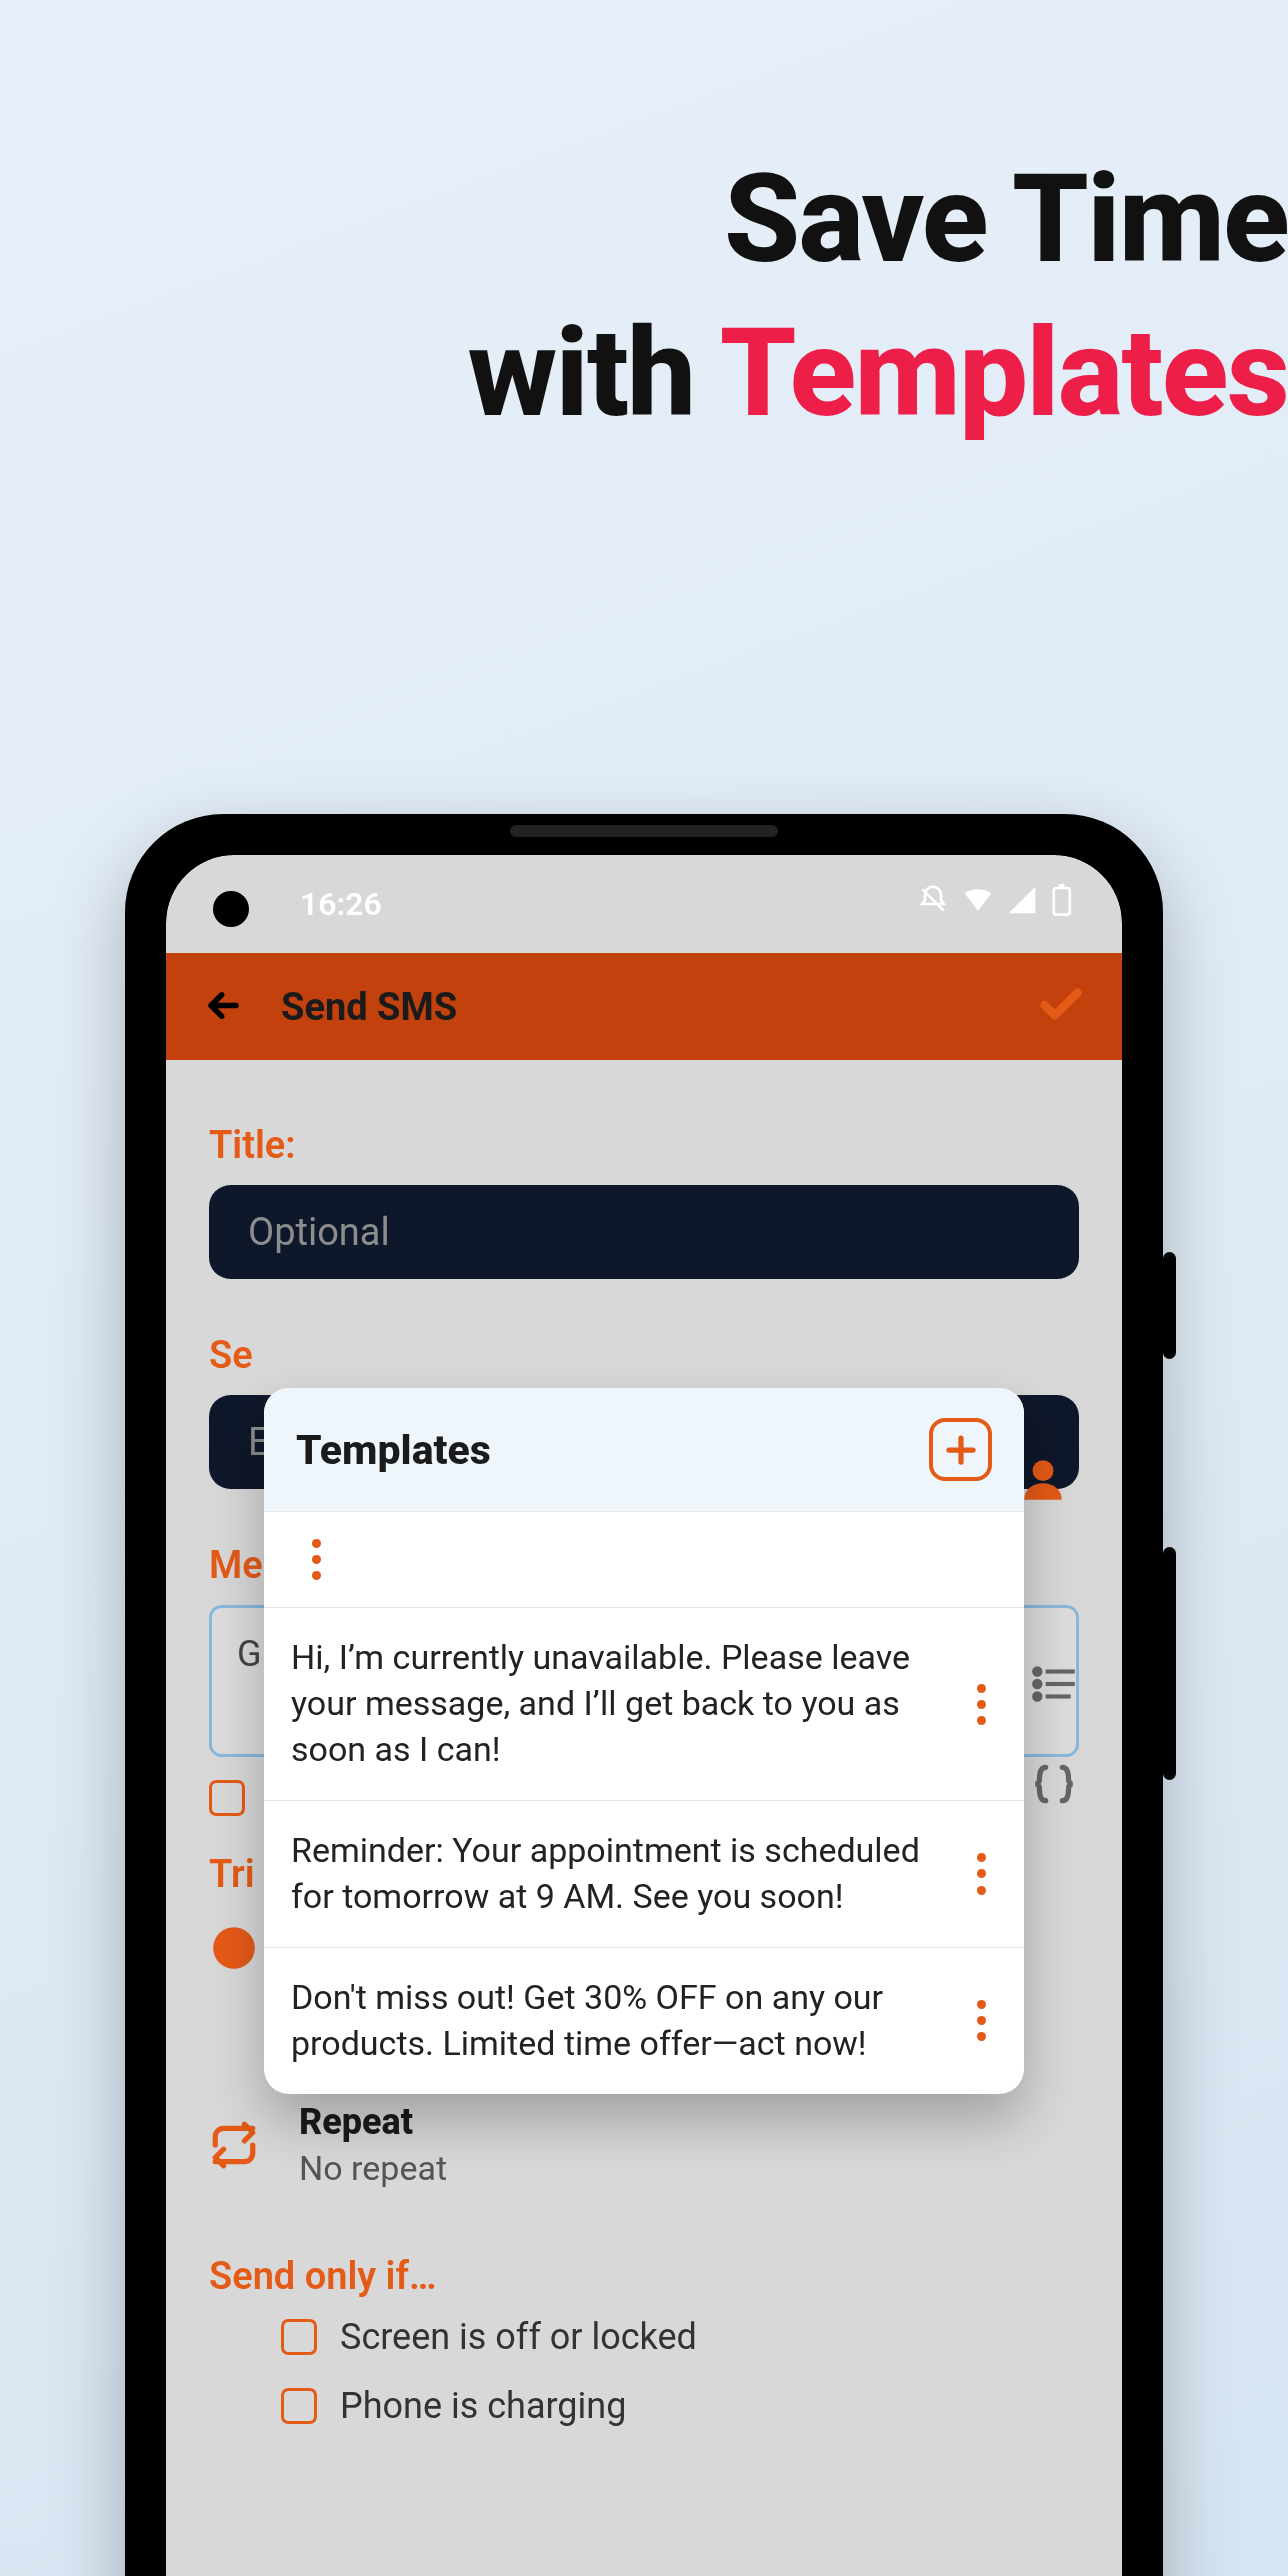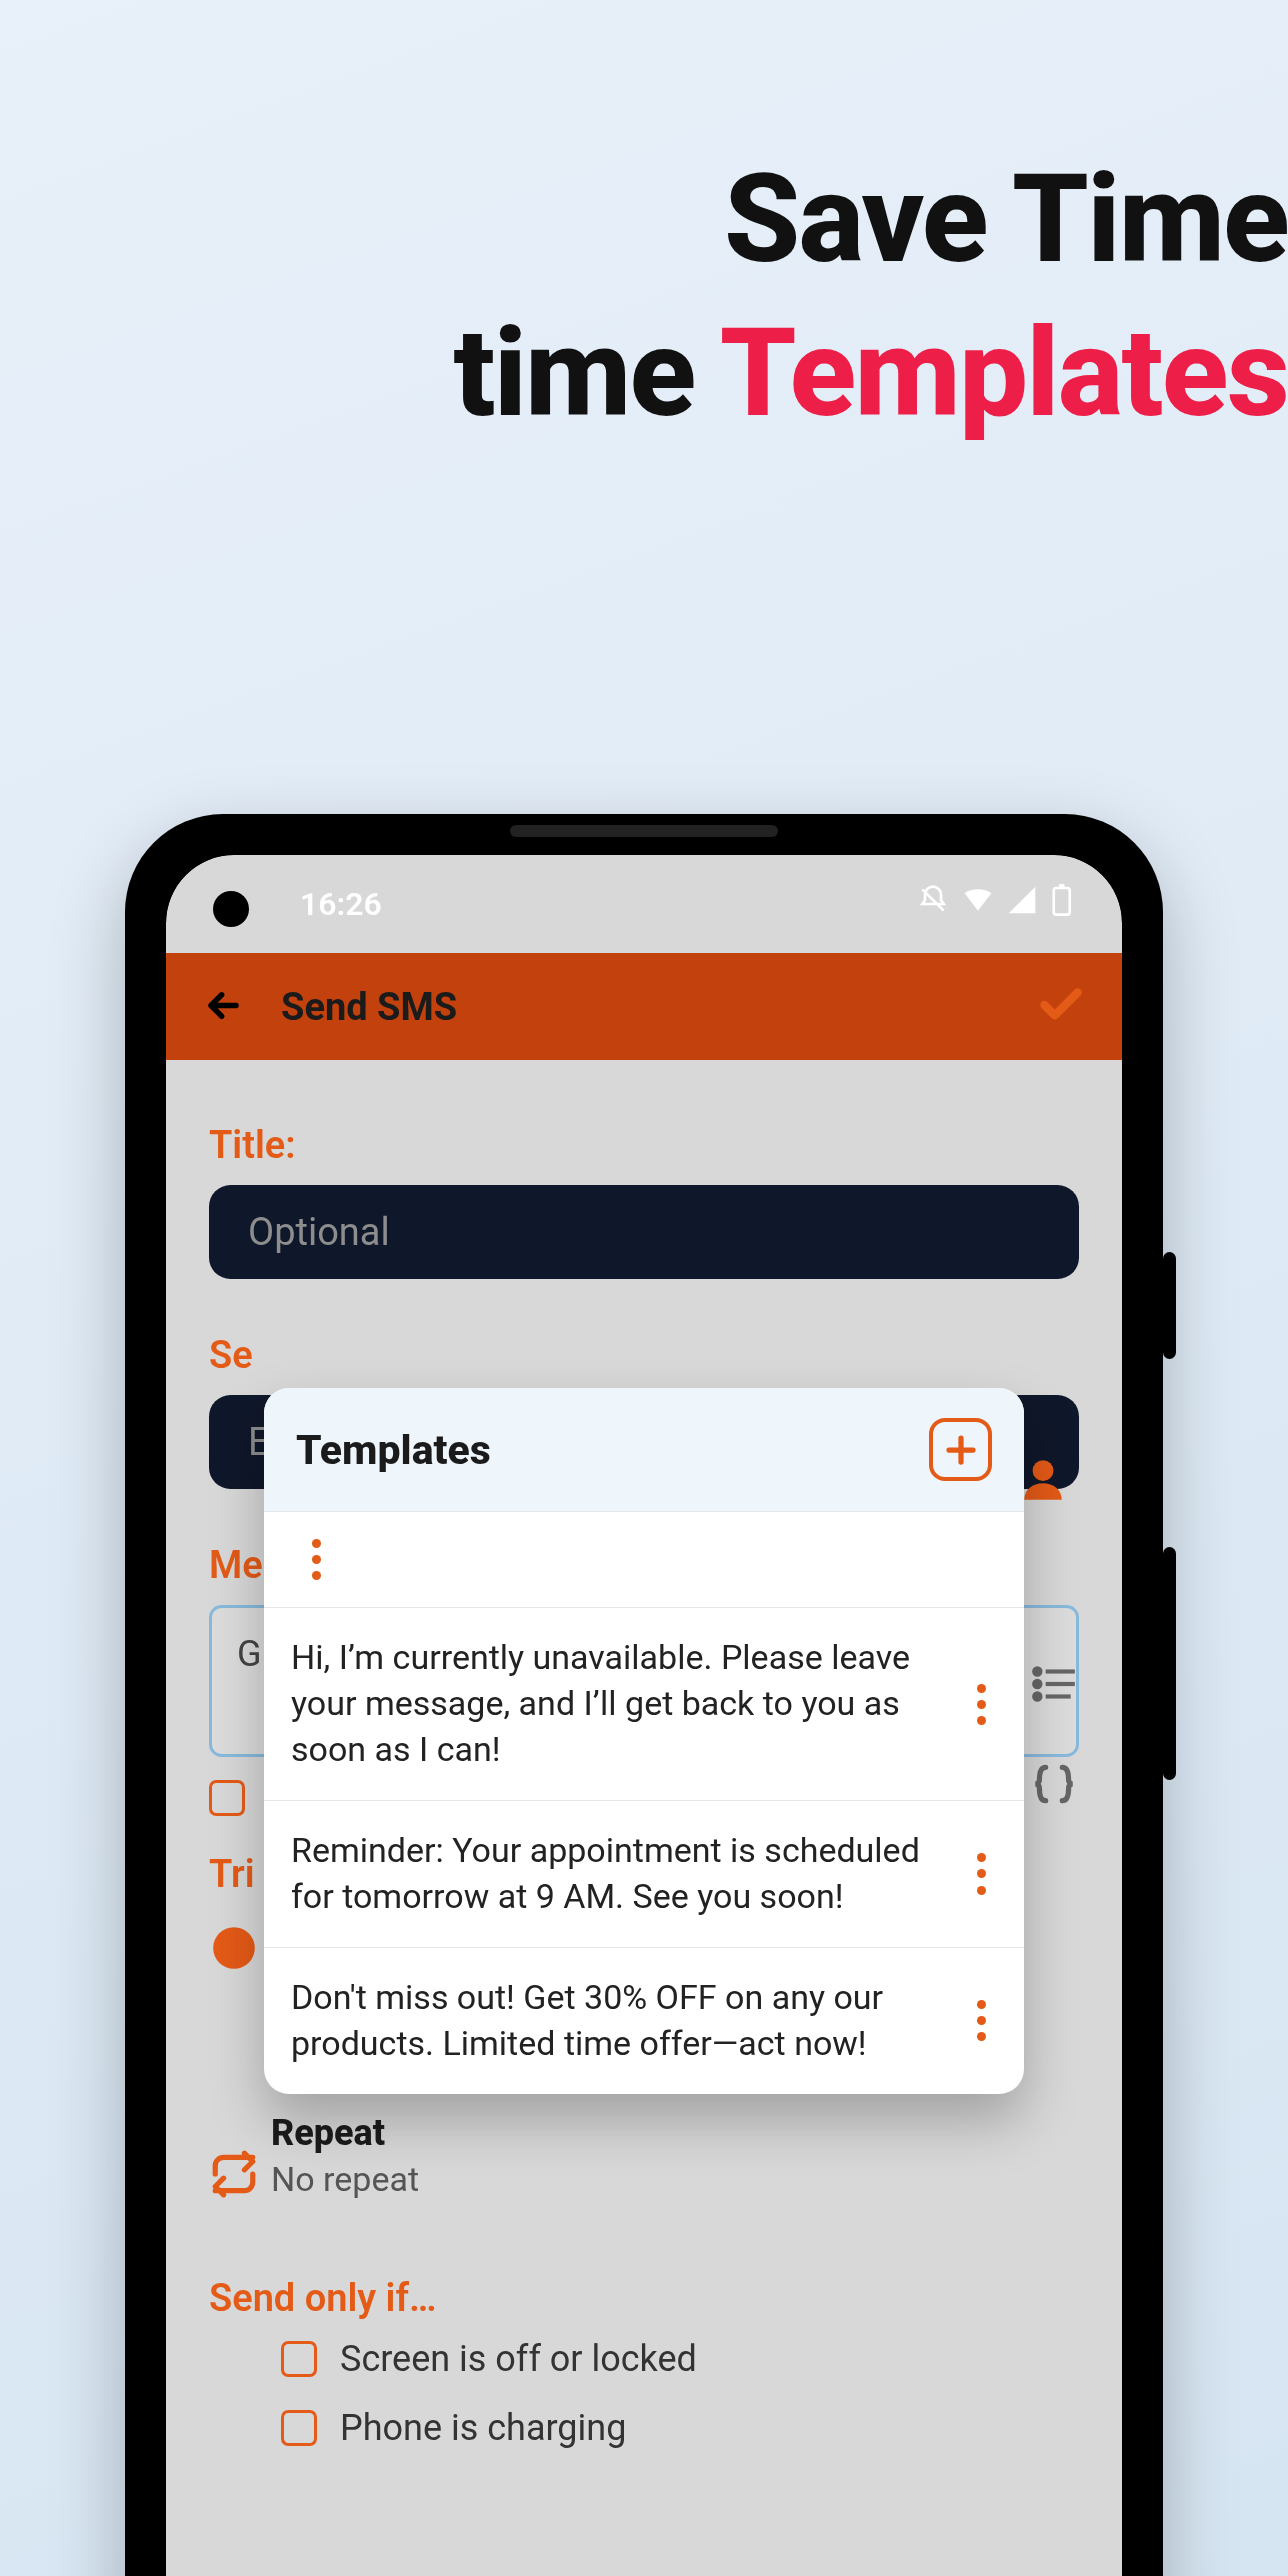--- a/index.html
+++ b/index.html
@@ -134,22 +134,22 @@
     position:absolute;
     right:43px; top:599px;
     display:flex; flex-direction:column; gap:50px;
   }
   .side-icons .ico { width:50px; height:50px; color:#666; }
   .contact-ico {
     position:absolute; right:54px; top:394px;
     color:#e45a17; width:50px; height:50px;
   }
   .row {
-    display:flex; align-items:flex-end; gap:12px;
-    margin-bottom:41px;
+    display:flex; align-items:center; gap:40px;
+    margin-bottom:30px;
   }
   .row .icn { width:50px; height:50px; color:#e45a17; flex-shrink:0; }
   .row .txt { display:flex; flex-direction:column; }
   .row .txt .hd { font-weight:800; color:#1b1b1b; font-size:36px; }
   .row .txt .sub { color:#555; font-size:34px; margin-top:5.4px; }
   .cb-row { display:flex; align-items:center; gap:23px; margin-bottom:27px; padding-left:72px; }
   .cb {
     width:36px; height:36px;
     border:3.6px solid #e45a17;
     border-radius:7.2px;
@@ -206,21 +206,21 @@
   .side-btn { position:absolute; background:#000; border-radius:7.2px; }
   .side-btn.right1 { right:-12.5px; top:438px; width:12.5px; height:107px; }
   .side-btn.right2 { right:-12.5px; top:733px; width:12.5px; height:233px; }
 </style>
 </head>
 <body>
 
 <div class="hero">
   <div>Save Time</div>
   <div>
-    <span>time </span><span class="accent">Templates</span>
+    <span>with </span><span class="accent">Templates</span>
   </div>
 </div>
 
 <div class="phone">
   <div class="side-btn right1"></div>
   <div class="side-btn right2"></div>
 
   <div class="screen">
     <div class="screen-bg"></div>
     <div class="camera"></div>

